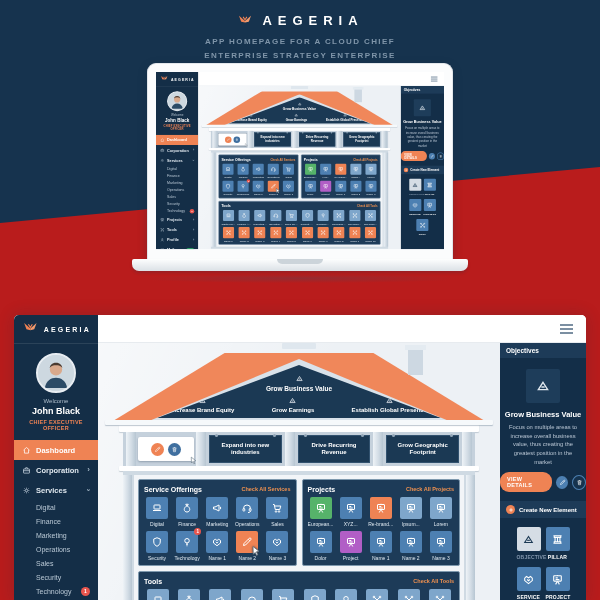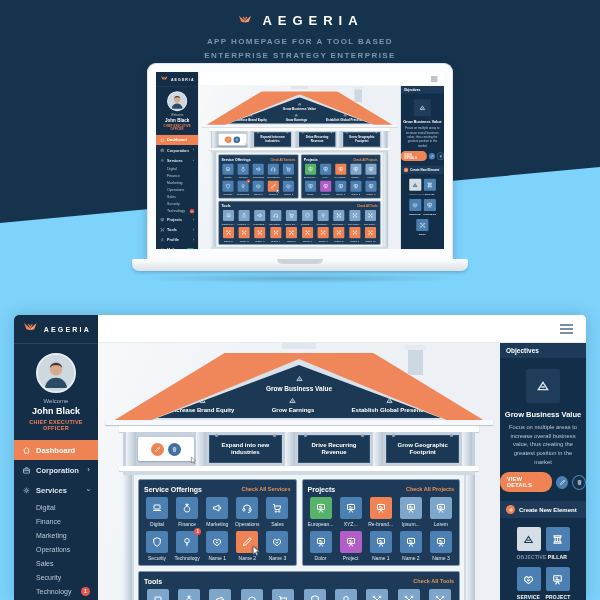--- a/index.html
+++ b/index.html
@@ -1,16 +1,16 @@
 <!DOCTYPE html>
 <html><head>
 <meta charset="utf-8">
 <style>
   html,body{margin:0;padding:0;background:#fff;}
-  .stage{position:relative;width:600px;height:600px;overflow:hidden;background:#7dd3fc;
+  .stage{position:relative;width:600px;height:600px;overflow:hidden;background:#b91c1c;
          font-family:"Liberation Sans",sans-serif;-webkit-font-smoothing:antialiased;}
 
   
   .hero{position:absolute;left:0;top:0;width:600px;height:224px;background:#16334e;
         clip-path:polygon(0 0,600px 0,600px 167px,0 223px);}
   .hero-inner{padding-top:13px;text-align:center;}
   .brand-row{display:flex;align-items:center;justify-content:center;gap:8px;}
   .brand-text{color:#ffffff;font-size:13px;font-weight:bold;letter-spacing:6px;}
   .tagline{color:#7f95a9;font-size:8px;font-weight:bold;letter-spacing:1.4px;line-height:1.8;margin-top:7px;}
 
@@ -266,21 +266,21 @@
 
   <div class="hero">
     <div class="hero-inner">
       <div class="brand-row">
         <svg width="18" height="14" viewBox="0 0 24 16">
             <use href="#i-butterfly" xlink:href="#i-butterfly" transform="translate(0,-3)"></use>
           </svg>
         <span class="brand-text">AEGERIA</span>
       </div>
       <div class="tagline">
-        <div>APP HOMEPAGE FOR A TOOL BASED</div>
+        <div>APP HOMEPAGE FOR A CLOUD CHIEF</div>
         <div>ENTERPRISE STRATEGY ENTERPRISE</div>
       </div>
     </div>
   </div>
 
   <div class="laptop">
     <div class="lap-screen">
       <div class="lap-view">
         <div class="dash-scale" id="laptop-slot">
             <div class="dash">

